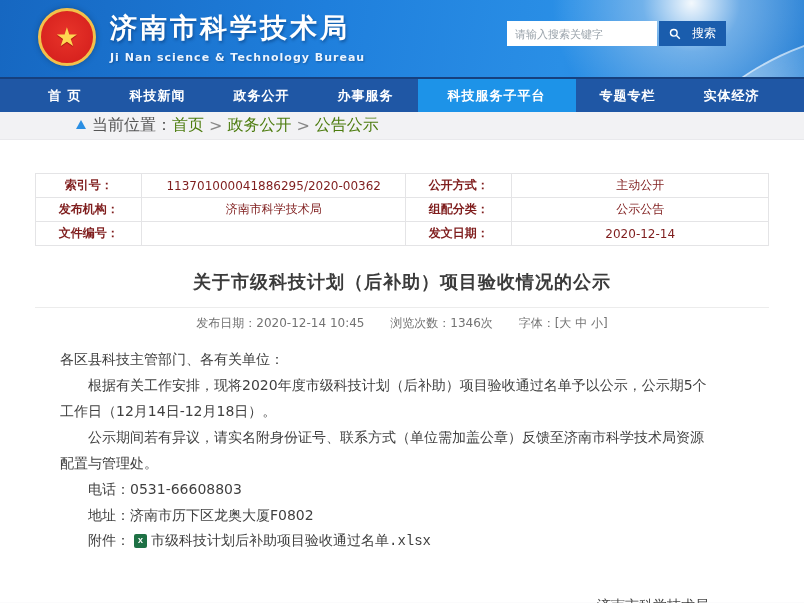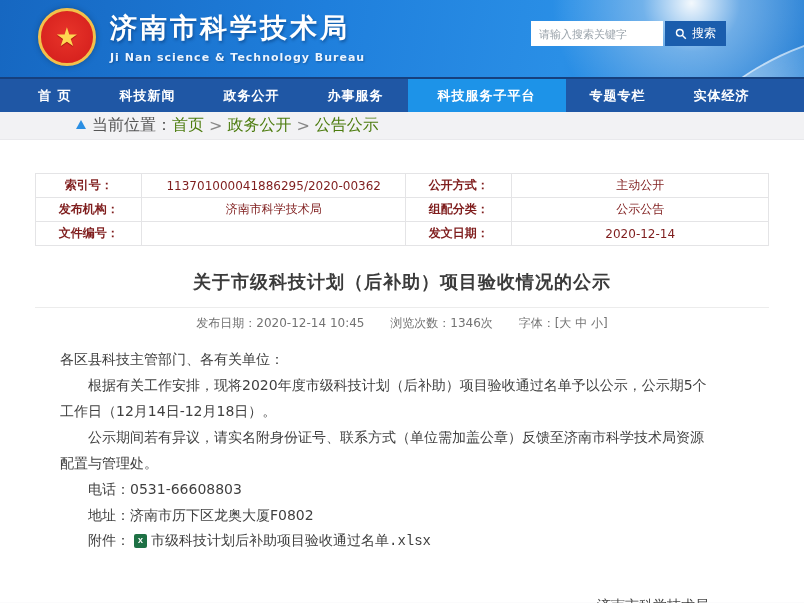--- a/index.html
+++ b/index.html
@@ -20,29 +20,29 @@
   .emblem { width:58px; height:58px; border-radius:50%;
     background:radial-gradient(circle at 50% 45%, #e8342a 0%, #d8231f 70%);
     border:3px solid #f3c04a; display:flex; align-items:center; justify-content:center;
     box-shadow:0 0 6px rgba(0,0,0,.25); }
   .emblem .star { color:#ffd651; font-size:26px; line-height:1; text-shadow:0 1px 1px rgba(120,0,0,.6); }
   .brand-text { margin-left:14px; color:#fff; }
   .brand-title { font-size:27px; font-weight:bold; letter-spacing:3px; text-shadow:1px 2px 3px rgba(0,40,90,.45); }
   .brand-sub { font-size:11px; font-weight:bold; letter-spacing:1px; margin-top:5px; color:#eaf4ff;
     text-shadow:1px 1px 2px rgba(0,40,90,.4); }
   .search-area { position:absolute; right:78px; top:21px; display:flex; z-index:3; }
-  .search-input { width:132px; height:25px; border:none; outline:none; padding:0 8px;
+  .search-input { width:150px; height:25px; border:none; outline:none; padding:0 8px;
     font-size:11px; color:#333; background:#fff; }
   .search-input::placeholder { color:#9aa3ab; }
   .search-btn { height:25px; margin-left:2px; padding:0 10px; border:none; cursor:pointer;
-    background:#1a5dad; color:#fff; font-size:12px; display:flex; align-items:center; gap:5px; }
+    background:#1a5dad; color:#fff; font-size:12px; display:flex; align-items:center; gap:11px; }
 
   
   .main-nav { height:35px; background:#1f57a5; border-top:2px solid #16407e;
-    display:flex; align-items:stretch; padding:0 14px; }
+    display:flex; align-items:stretch; padding:0 24px; }
   .nav-item { flex:0 0 auto; display:flex; align-items:center; padding:0 24px;
     color:#fff; font-size:13px; font-weight:bold; letter-spacing:1px; cursor:pointer; }
   .nav-item.active { background:#1d93e8; padding:0 30px; }
 
   
   .breadcrumb-bar { height:28px; background:#f2f2f4; border-bottom:1px solid #e9e9ec;
     display:flex; align-items:center; padding-left:76px; font-size:16px; color:#555; }
   .crumb-icon { width:0; height:0; border-left:5px solid transparent; border-right:5px solid transparent;
     border-bottom:9px solid #2b8fe3; margin-right:6px; position:relative; top:-1px; }
   .breadcrumb-bar a { color:#4d7c0f; text-decoration:none; cursor:pointer; }

